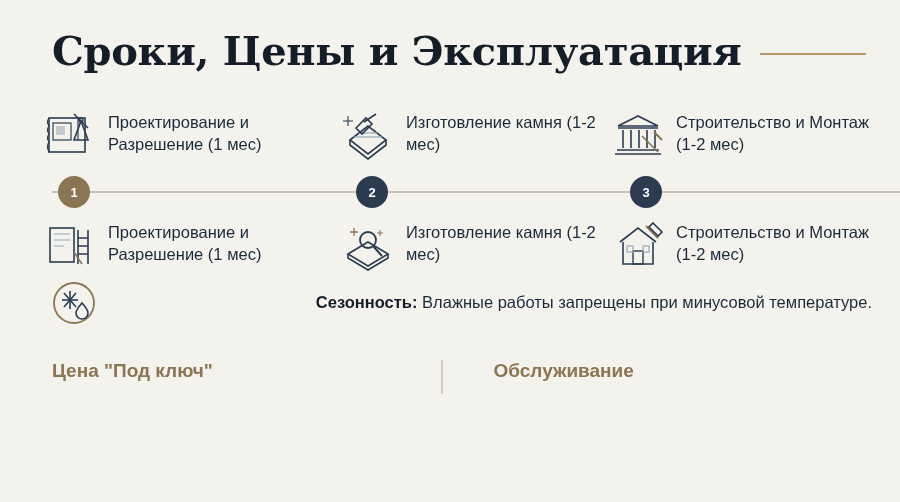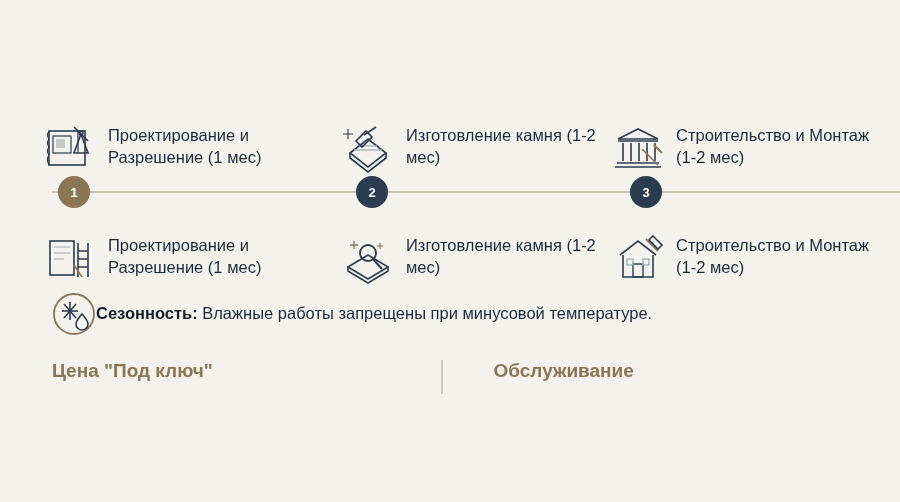--- a/index.html
+++ b/index.html
@@ -81,21 +81,20 @@
   .tl-dot.d1 { left: 58px;  background: #8a7554; }
   .tl-dot.d2 { left: 356px; background: #2b3c51; }
   .tl-dot.d3 { left: 630px; background: #2b3c51; }
 
   .stage {
     position: absolute;
     display: flex;
     align-items: flex-start;
     gap: 12px;
     width: 260px;
-    margin-top: 13px;
   }
   .stage .ico {
     flex: 0 0 auto;
     width: 52px;
     height: 52px;
     margin-top: 2px;
   }
   .stage .txt {
     font-size: 16.5px;
     line-height: 1.35;
@@ -109,25 +108,26 @@
   .s-top-3 { left: 612px; top: 8px; }
   
   .s-bot-1 { left: 44px;  top: 118px; }
   .s-bot-2 { left: 342px; top: 118px; }
   .s-bot-3 { left: 612px; top: 118px; }
 
   
   .season {
     position: absolute;
     left: 52px;
-    top: 292px;
+    top: 281px;
     display: flex;
     align-items: center;
-    gap: 0;
+    gap: 16px;
     width: 820px;
+    justify-content: space-between;
   }
   .season .badge {
     flex: 0 0 auto;
     width: 44px;
     height: 44px;
   }
   .season .stext {
     font-size: 16.5px;
     color: #1b2a3a;
     line-height: 1.3;
@@ -166,20 +166,24 @@
     font-weight: 700;
   }
   .col.right p { font-weight: 400; }
   .col.left p { font-weight: 700; }
 </style>
 </head>
 <body>
 
 <div class="page">
 
+  <div class="title-row">
+    <div class="title">Сроки, Цены и Эксплуатация</div>
+    <div class="title-rule"></div>
+  </div>
 
   <div class="timeline">
     <div class="tl-line"></div>
 
     <div class="tl-dot d1">1</div>
     <div class="tl-dot d2">2</div>
     <div class="tl-dot d3">3</div>
 
     <div class="stage s-top-1">
       <div class="ico">

